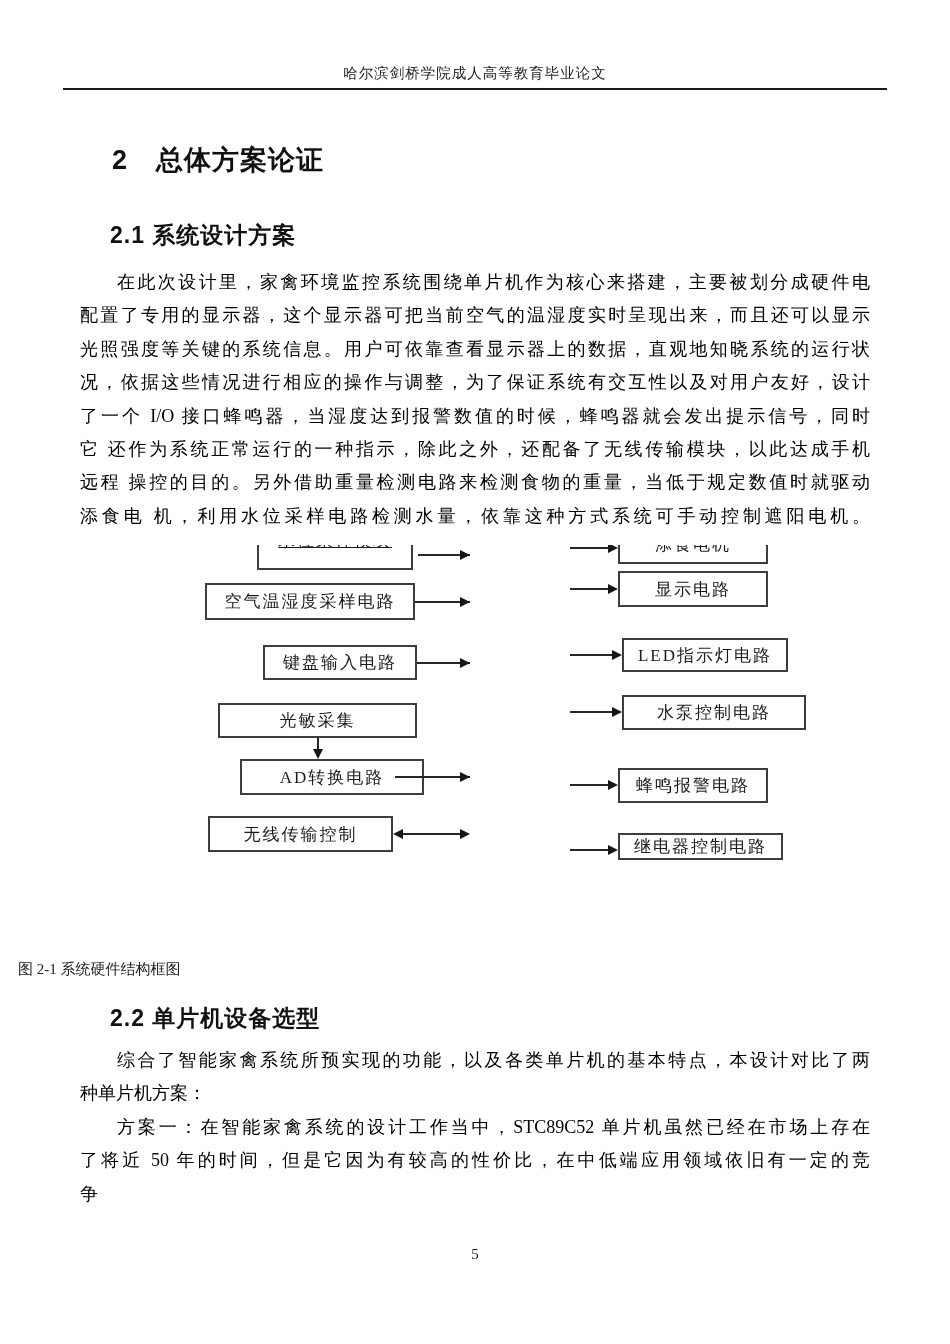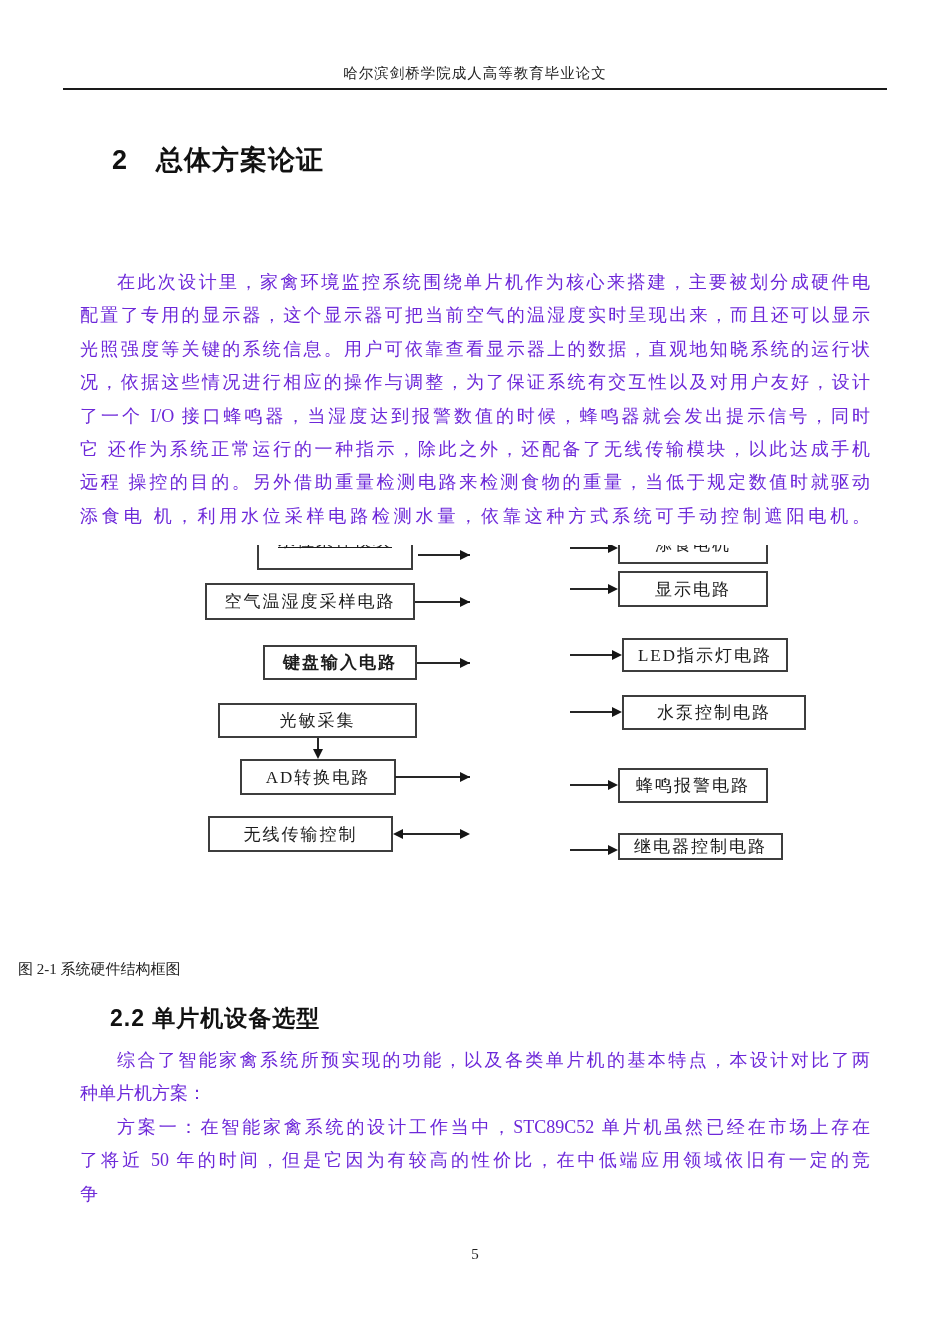--- a/index.html
+++ b/index.html
@@ -30,21 +30,21 @@
     font-weight:bold;font-size:27px;color:#111;letter-spacing:1px;
   }
   .h2{
     font-family:"Liberation Sans", sans-serif;
     font-weight:bold;font-size:23px;color:#111;letter-spacing:1px;
   }
   .h2a{top:220px;left:110px;}
   .h2b{top:1003px;left:110px;}
 
   
-  .para{left:80px;width:790px;font-size:18px;color:#6d28d9;}
+  .para{left:80px;width:790px;font-size:18px;color:#000000;}
   .p1{top:266px;}
   .p2{top:1044px;}
   .bline{
     line-height:33.4px;height:33.4px;white-space:nowrap;
     text-align:justify;text-align-last:justify;
   }
   .bline.natural{text-align-last:left;}
   .bline.indent{text-indent:37px;}
 
   
@@ -83,39 +83,40 @@
 </style>
 </head>
 <body>
 
 <div class="page">
 
   <div class="abs header-title">哈尔滨剑桥学院成人高等教育毕业论文</div>
   <div class="abs header-rule"></div>
 
   <div class="abs h1">2　总体方案论证</div>
+  <div class="abs h2 h2a">2.1 系统设计方案</div>
 
   <div class="abs para p1">
     <div class="bline indent">在此次设计里，家禽环境监控系统围绕单片机作为核心来搭建，主要被划分成硬件电</div>
     <div class="bline">配置了专用的显示器，这个显示器可把当前空气的温湿度实时呈现出来，而且还可以显示</div>
     <div class="bline">光照强度等关键的系统信息。用户可依靠查看显示器上的数据，直观地知晓系统的运行状</div>
     <div class="bline">况，依据这些情况进行相应的操作与调整，为了保证系统有交互性以及对用户友好，设计</div>
     <div class="bline">了一个 I/O 接口蜂鸣器，当湿度达到报警数值的时候，蜂鸣器就会发出提示信号，同时</div>
     <div class="bline">它 还作为系统正常运行的一种指示，除此之外，还配备了无线传输模块，以此达成手机</div>
     <div class="bline">远程 操控的目的。另外借助重量检测电路来检测食物的重量，当低于规定数值时就驱动</div>
     <div class="bline">添食电 机，利用水位采样电路检测水量，依靠这种方式系统可手动控制遮阳电机。</div>
   </div>
 
   <div class="abs diagram">
 
     <div class="dbox clipped" style="left:257px;top:-14px;width:156px;height:39px;padding-bottom:16px;text-decoration:underline;">水位采样模块</div>
     <div class="dbox" style="left:205px;top:38px;width:210px;height:37px;">空气温湿度采样电路</div>
-    <div class="dbox" style="left:263px;top:100px;width:154px;height:35px;font-weight:bold;">键盘输入电路</div>
+    <div class="dbox" style="left:263px;top:100px;width:154px;height:35px;">键盘输入电路</div>
     <div class="dbox" style="left:218px;top:158px;width:199px;height:35px;">光敏采集</div>
-    <div class="dbox" style="left:240px;top:214px;width:156px;height:36px;">AD转换电路</div>
+    <div class="dbox" style="left:240px;top:214px;width:184px;height:36px;">AD转换电路</div>
     <div class="dbox" style="left:208px;top:271px;width:185px;height:36px;">无线传输控制</div>
 
 
     <div class="dbox clipped" style="left:618px;top:-28px;width:150px;height:47px;padding-bottom:6px;">添食电机</div>
     <div class="dbox" style="left:618px;top:26px;width:150px;height:36px;">显示电路</div>
     <div class="dbox" style="left:622px;top:93px;width:166px;height:34px;">LED指示灯电路</div>
     <div class="dbox" style="left:622px;top:150px;width:184px;height:35px;">水泵控制电路</div>
     <div class="dbox" style="left:618px;top:223px;width:150px;height:35px;">蜂鸣报警电路</div>
     <div class="dbox" style="left:618px;top:288px;width:165px;height:27px;">继电器控制电路</div>
 

